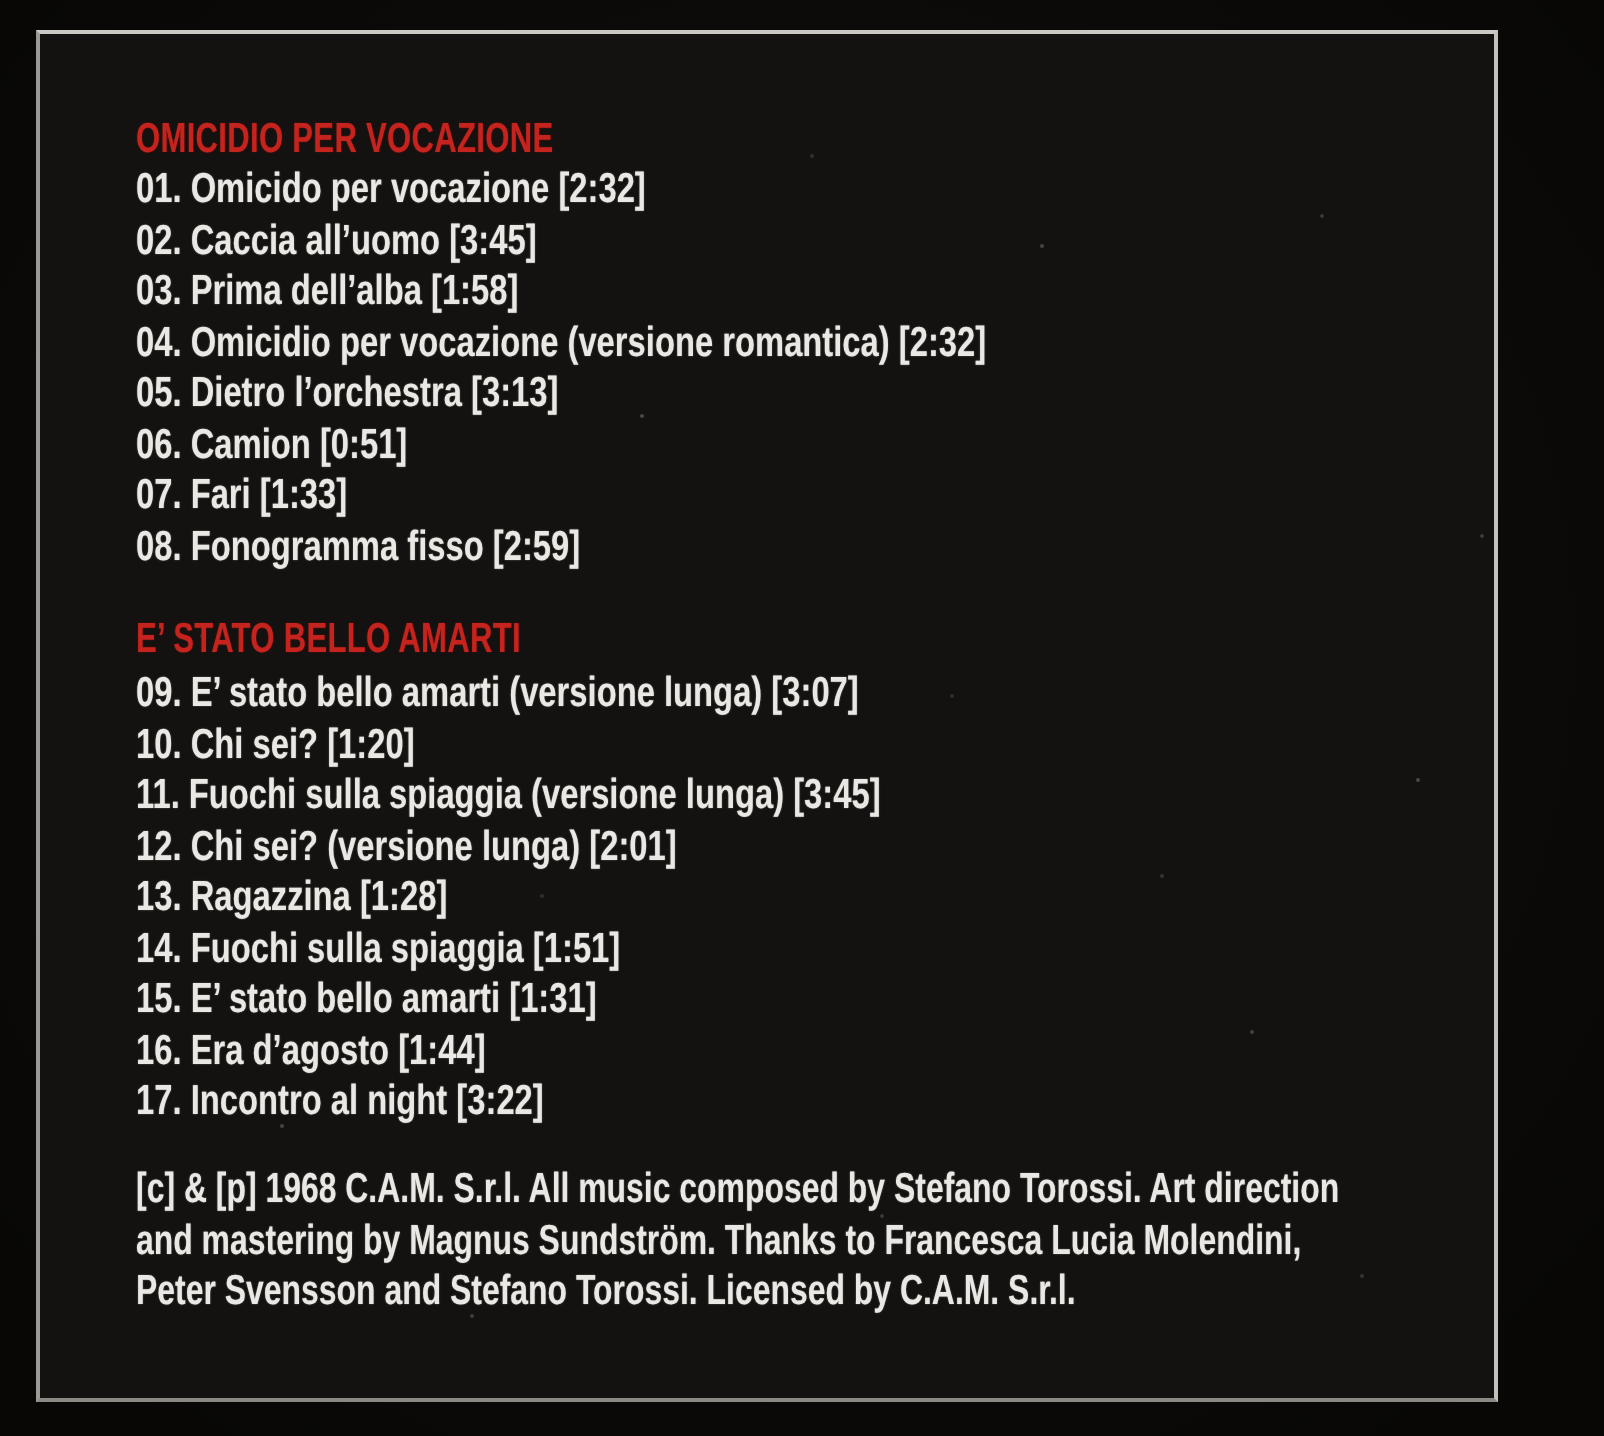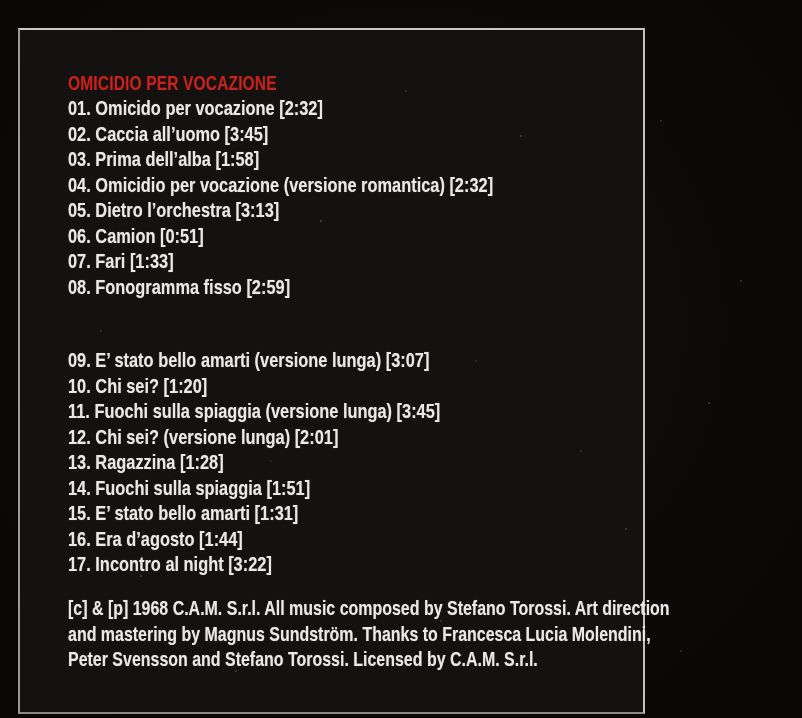--- a/index.html
+++ b/index.html
@@ -18,22 +18,22 @@
   }
   .scan {
     position: relative;
     width: 802px; height: 718px;
     background:
       radial-gradient(ellipse at 50% 45%, rgba(38,34,26,0.25), rgba(0,0,0,0.35) 90%),
       var(--background);
   }
   .panel {
     position: absolute;
-    left: 18px; top: 28px;
-    width: 627px; height: 686px;
+    left: 18px; top: 15px;
+    width: 731px; height: 686px;
     background: var(--panel);
     border-style: solid;
     border-width: 2px;
     border-top-color: #cac9c4;
     border-right-color: #c2c1bc;
     border-bottom-color: #8a8984;
     border-left-color: #9b9a95;
   }
   
   .noise {
@@ -98,20 +98,23 @@
         <div class="track">01. Omicido per vocazione [2:32]</div>
         <div class="track">02. Caccia all’uomo [3:45]</div>
         <div class="track">03. Prima dell’alba [1:58]</div>
         <div class="track">04. Omicidio per vocazione (versione romantica) [2:32]</div>
         <div class="track">05. Dietro l’orchestra [3:13]</div>
         <div class="track">06. Camion [0:51]</div>
         <div class="track">07. Fari [1:33]</div>
         <div class="track">08. Fonogramma fisso [2:59]</div>
       </div>
 
+    <div class="block" id="h2-block">
+      <div class="section-heading condense-h">E’ STATO BELLO AMARTI</div>
+    </div>
 
     <div class="block condense" id="list2-block">
         <div class="track">09. E’ stato bello amarti (versione lunga) [3:07]</div>
         <div class="track">10. Chi sei? [1:20]</div>
         <div class="track">11. Fuochi sulla spiaggia (versione lunga) [3:45]</div>
         <div class="track">12. Chi sei? (versione lunga) [2:01]</div>
         <div class="track">13. Ragazzina [1:28]</div>
         <div class="track">14. Fuochi sulla spiaggia [1:51]</div>
         <div class="track">15. E’ stato bello amarti [1:31]</div>
         <div class="track">16. Era d’agosto [1:44]</div>

